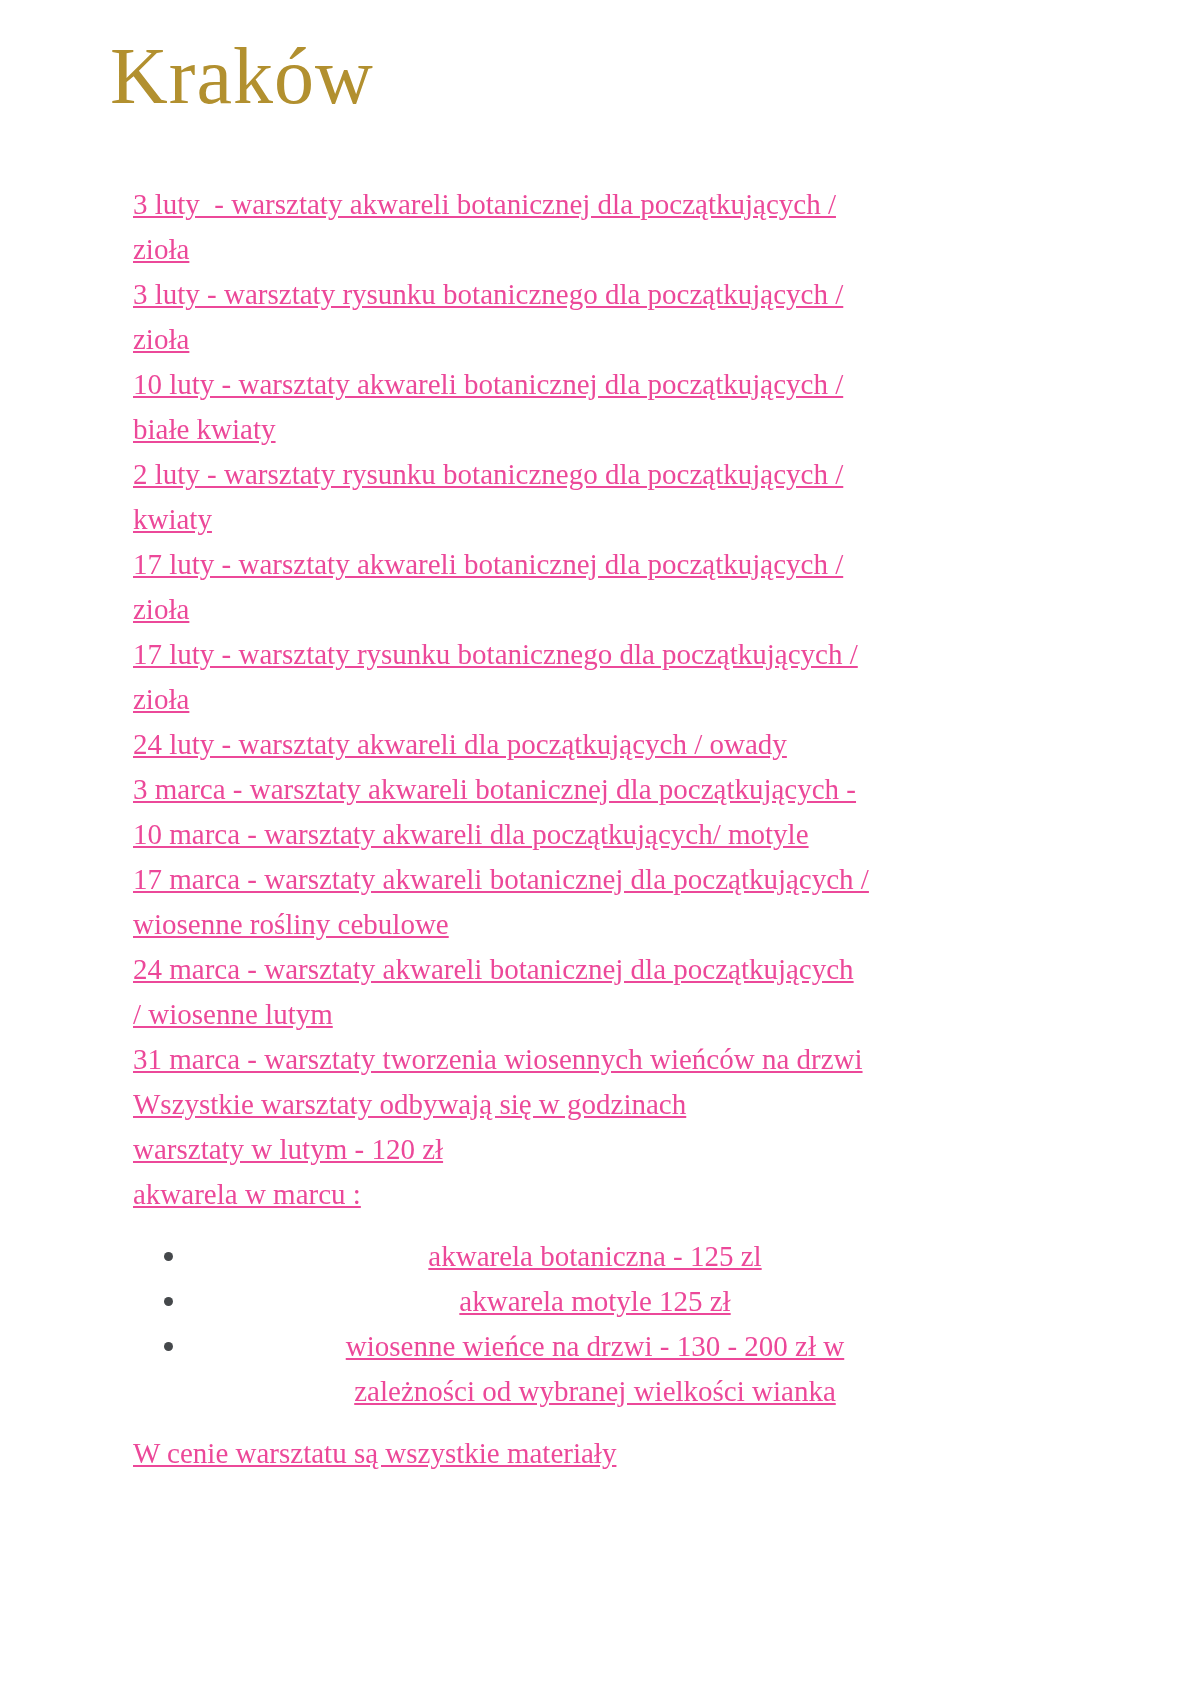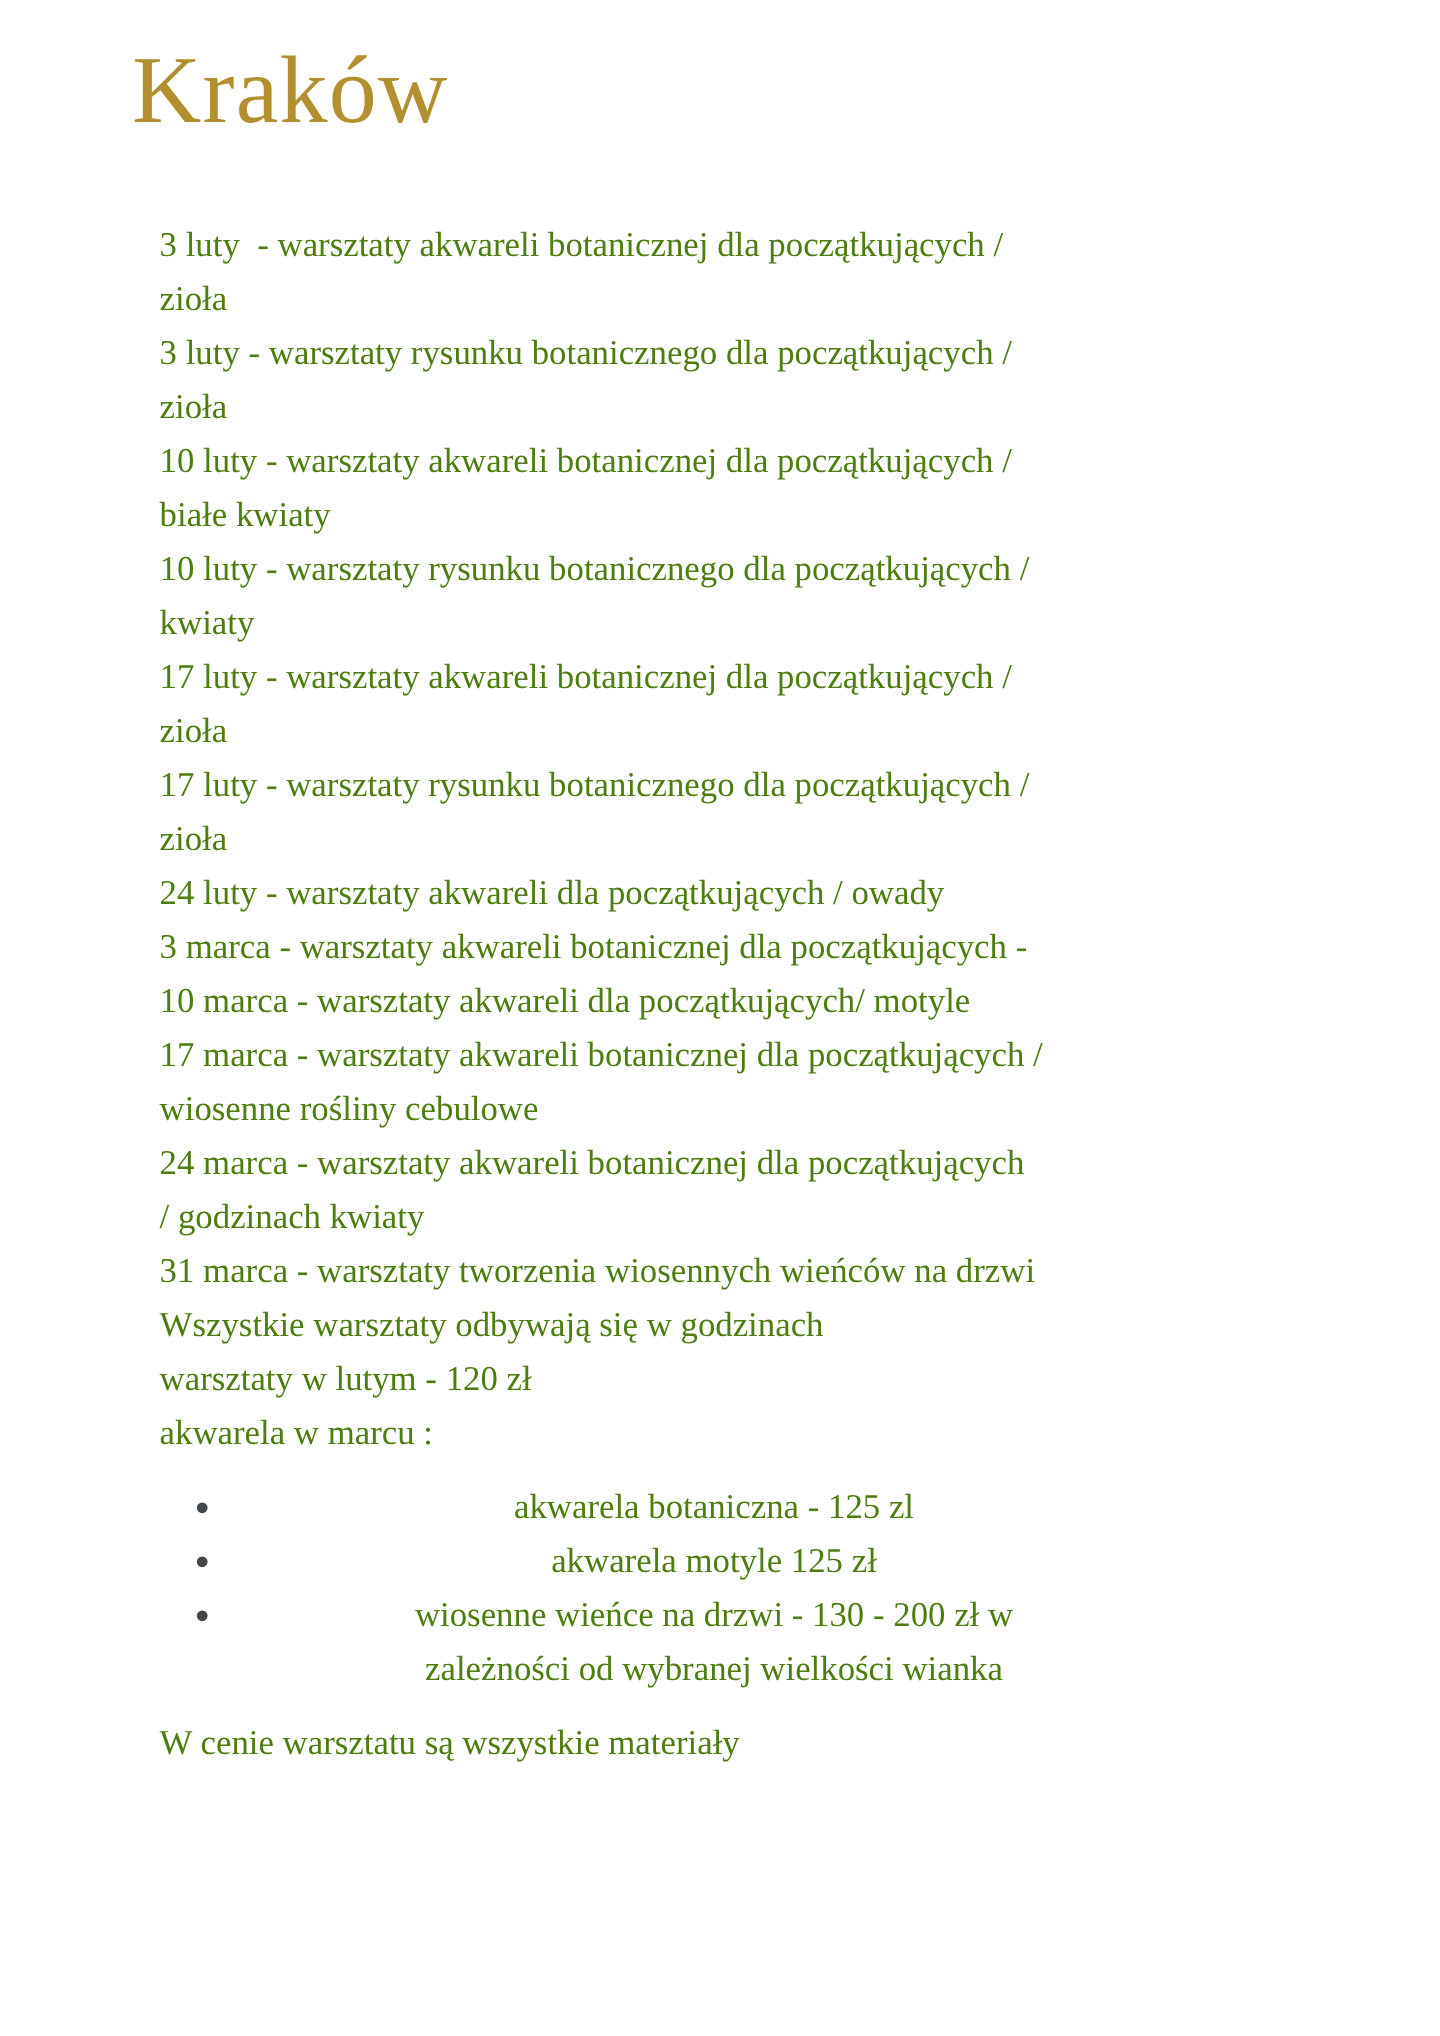--- a/index.html
+++ b/index.html
@@ -33,21 +33,22 @@
   .text-block {
     margin-left: 23px;
   }
   .schedule {
     margin-top: 56px;
   }
   .line {
     font-size: 29px;
     line-height: 45px;
     white-space: pre;
-    color: #4d7c0f;
+    color: #ec4899;
+    text-decoration: underline;
   }
   .info {
   }
   .price-list {
     list-style: none;
     margin: 17px;
     padding: 0;
     text-align: center;
   }
   .price-item {
@@ -73,33 +74,33 @@
 
   <h1 class="title">Kraków</h1>
 
   <div class="text-block schedule">
     <div class="line">3 luty  - warsztaty akwareli botanicznej dla początkujących /</div>
     <div class="line">zioła</div>
     <div class="line">3 luty - warsztaty rysunku botanicznego dla początkujących /</div>
     <div class="line">zioła</div>
     <div class="line">10 luty - warsztaty akwareli botanicznej dla początkujących /</div>
     <div class="line">białe kwiaty</div>
-    <div class="line">10 luty - warsztaty rysunku botanicznego dla początkujących /</div>
+    <div class="line">2 luty - warsztaty rysunku botanicznego dla początkujących /</div>
     <div class="line">kwiaty</div>
     <div class="line">17 luty - warsztaty akwareli botanicznej dla początkujących /</div>
     <div class="line">zioła</div>
     <div class="line">17 luty - warsztaty rysunku botanicznego dla początkujących /</div>
     <div class="line">zioła</div>
     <div class="line">24 luty - warsztaty akwareli dla początkujących / owady</div>
     <div class="line">3 marca - warsztaty akwareli botanicznej dla początkujących -</div>
     <div class="line">10 marca - warsztaty akwareli dla początkujących/ motyle</div>
     <div class="line">17 marca - warsztaty akwareli botanicznej dla początkujących /</div>
     <div class="line">wiosenne rośliny cebulowe</div>
     <div class="line">24 marca - warsztaty akwareli botanicznej dla początkujących</div>
-    <div class="line">/ godzinach kwiaty</div>
+    <div class="line">/ wiosenne lutym</div>
     <div class="line">31 marca - warsztaty tworzenia wiosennych wieńców na drzwi</div>
   </div>
 
   <div class="text-block info">
     <div class="line">Wszystkie warsztaty odbywają się w godzinach</div>
     <div class="line">warsztaty w lutym - 120 zł</div>
     <div class="line">akwarela w marcu :</div>
   </div>
 
   <ul class="text-block price-list">

